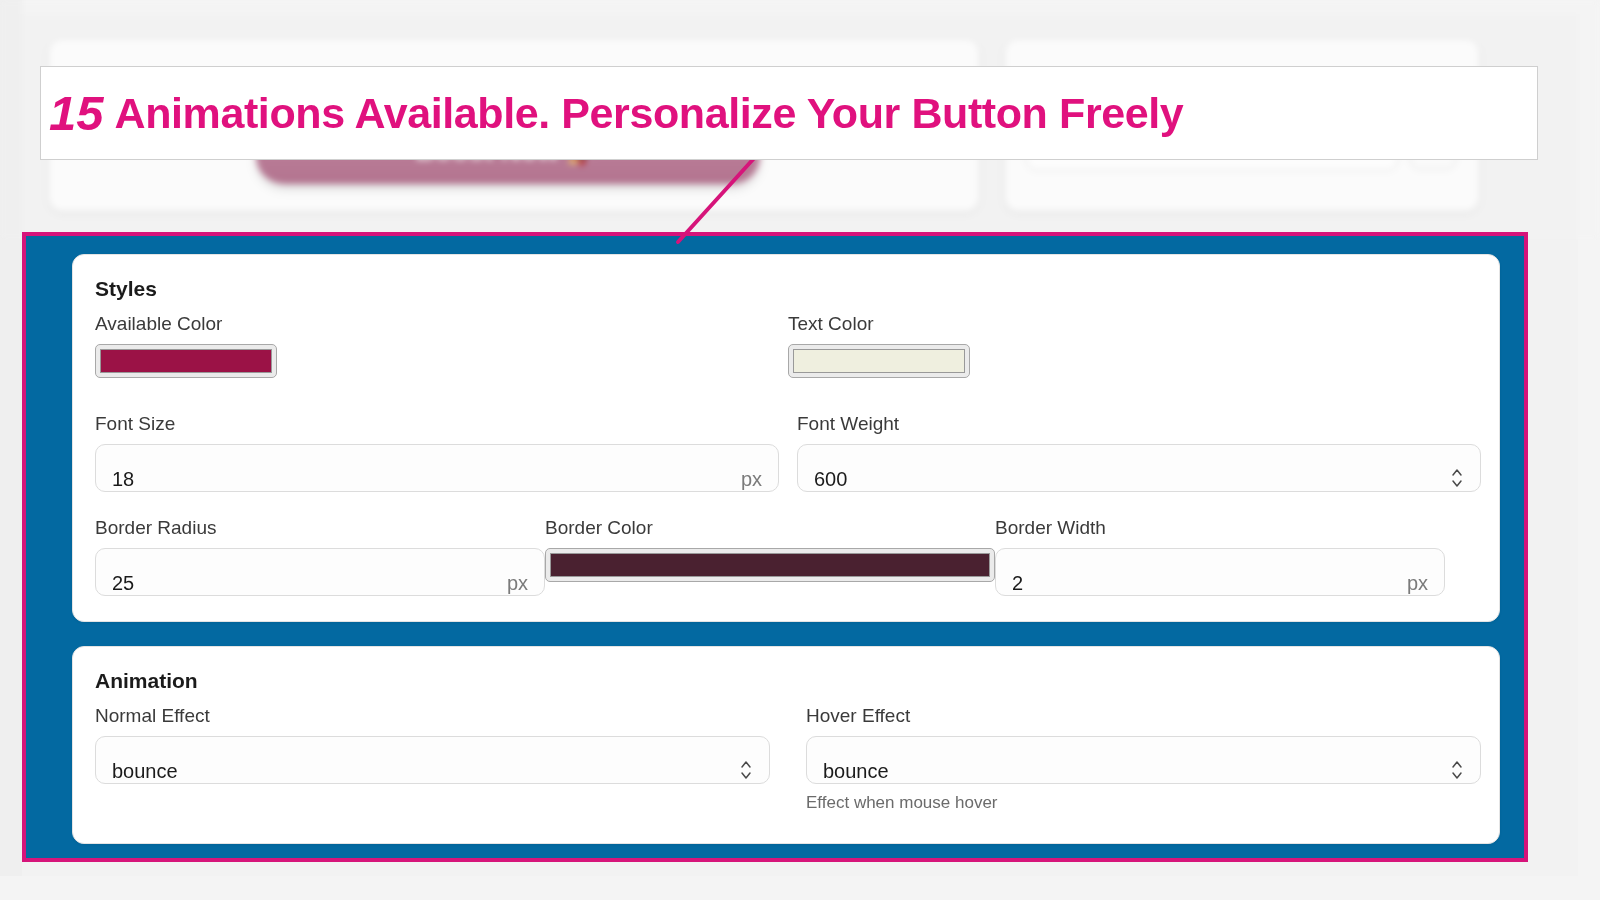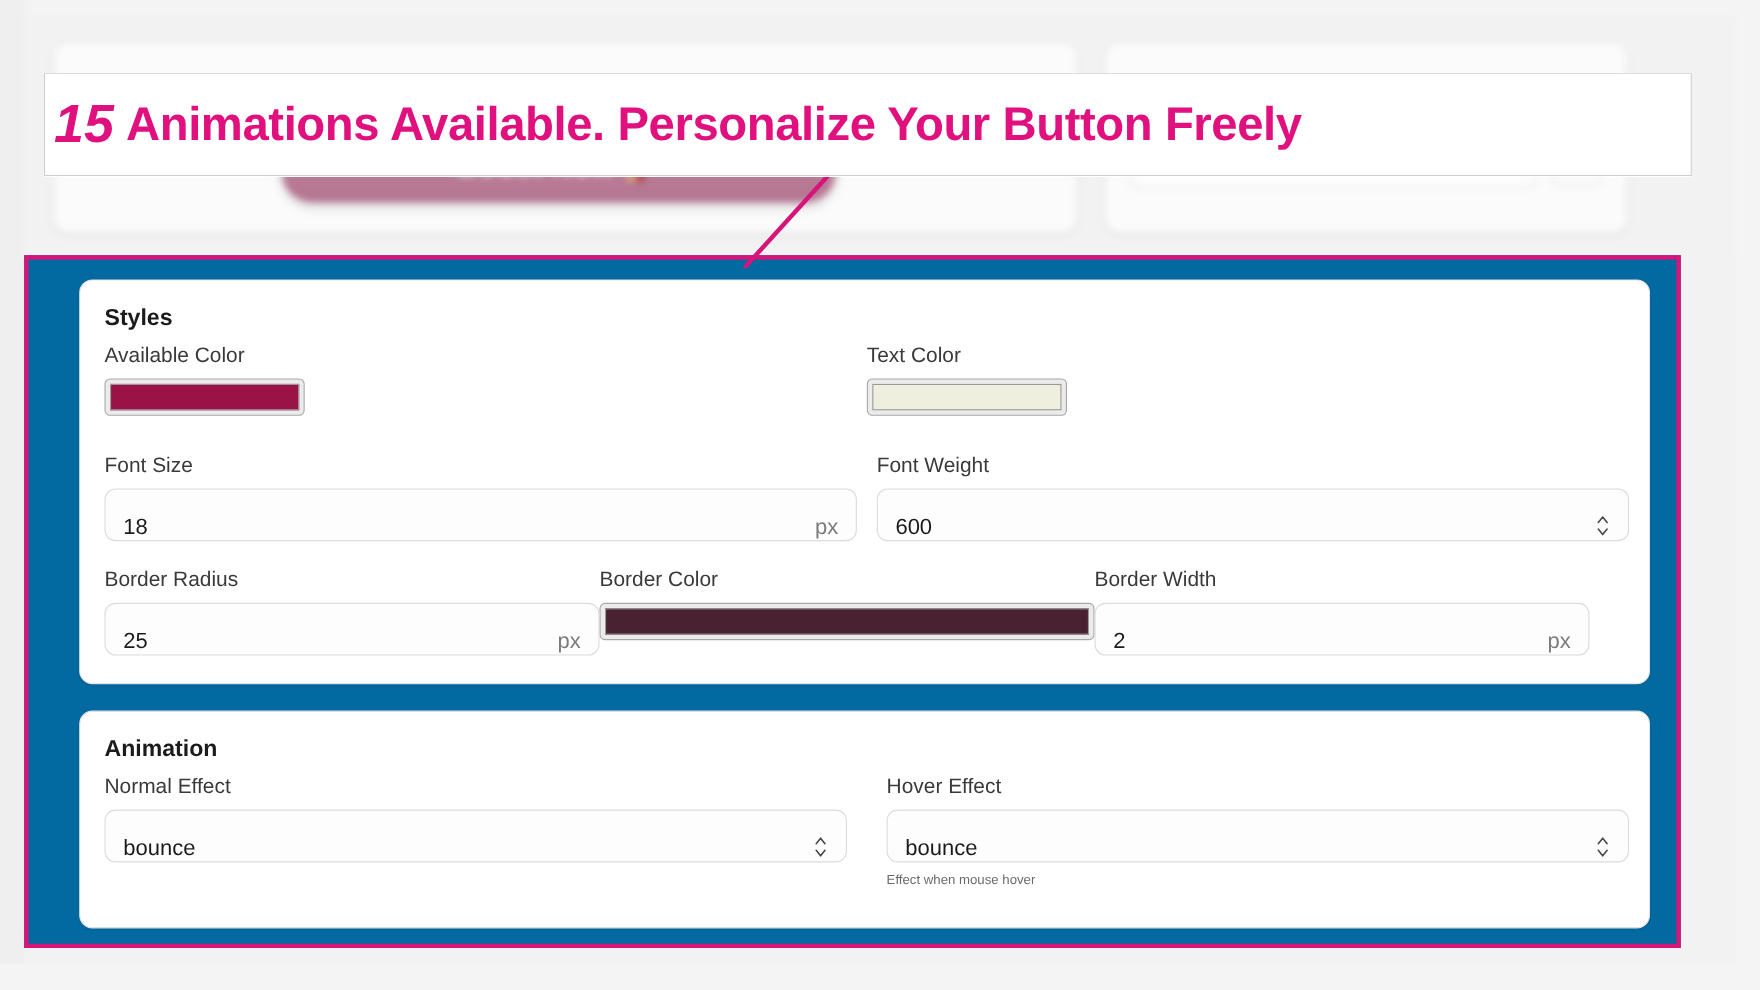--- a/index.html
+++ b/index.html
@@ -178,21 +178,21 @@
     font-weight: 700;
     color: #1b1b1b;
   }
   .field-label {
     font-size: 19px;
     color: #3a3a3a;
     margin-bottom: 9px;
     display: block;
   }
   .help-text {
-    font-size: 12px;
+    font-size: 17px;
     color: #6b6b6b;
     margin-top: 9px;
     display: block;
   }
 
   
   .color-field {
     width: 182px;
     height: 34px;
     background: #ebebeb;

